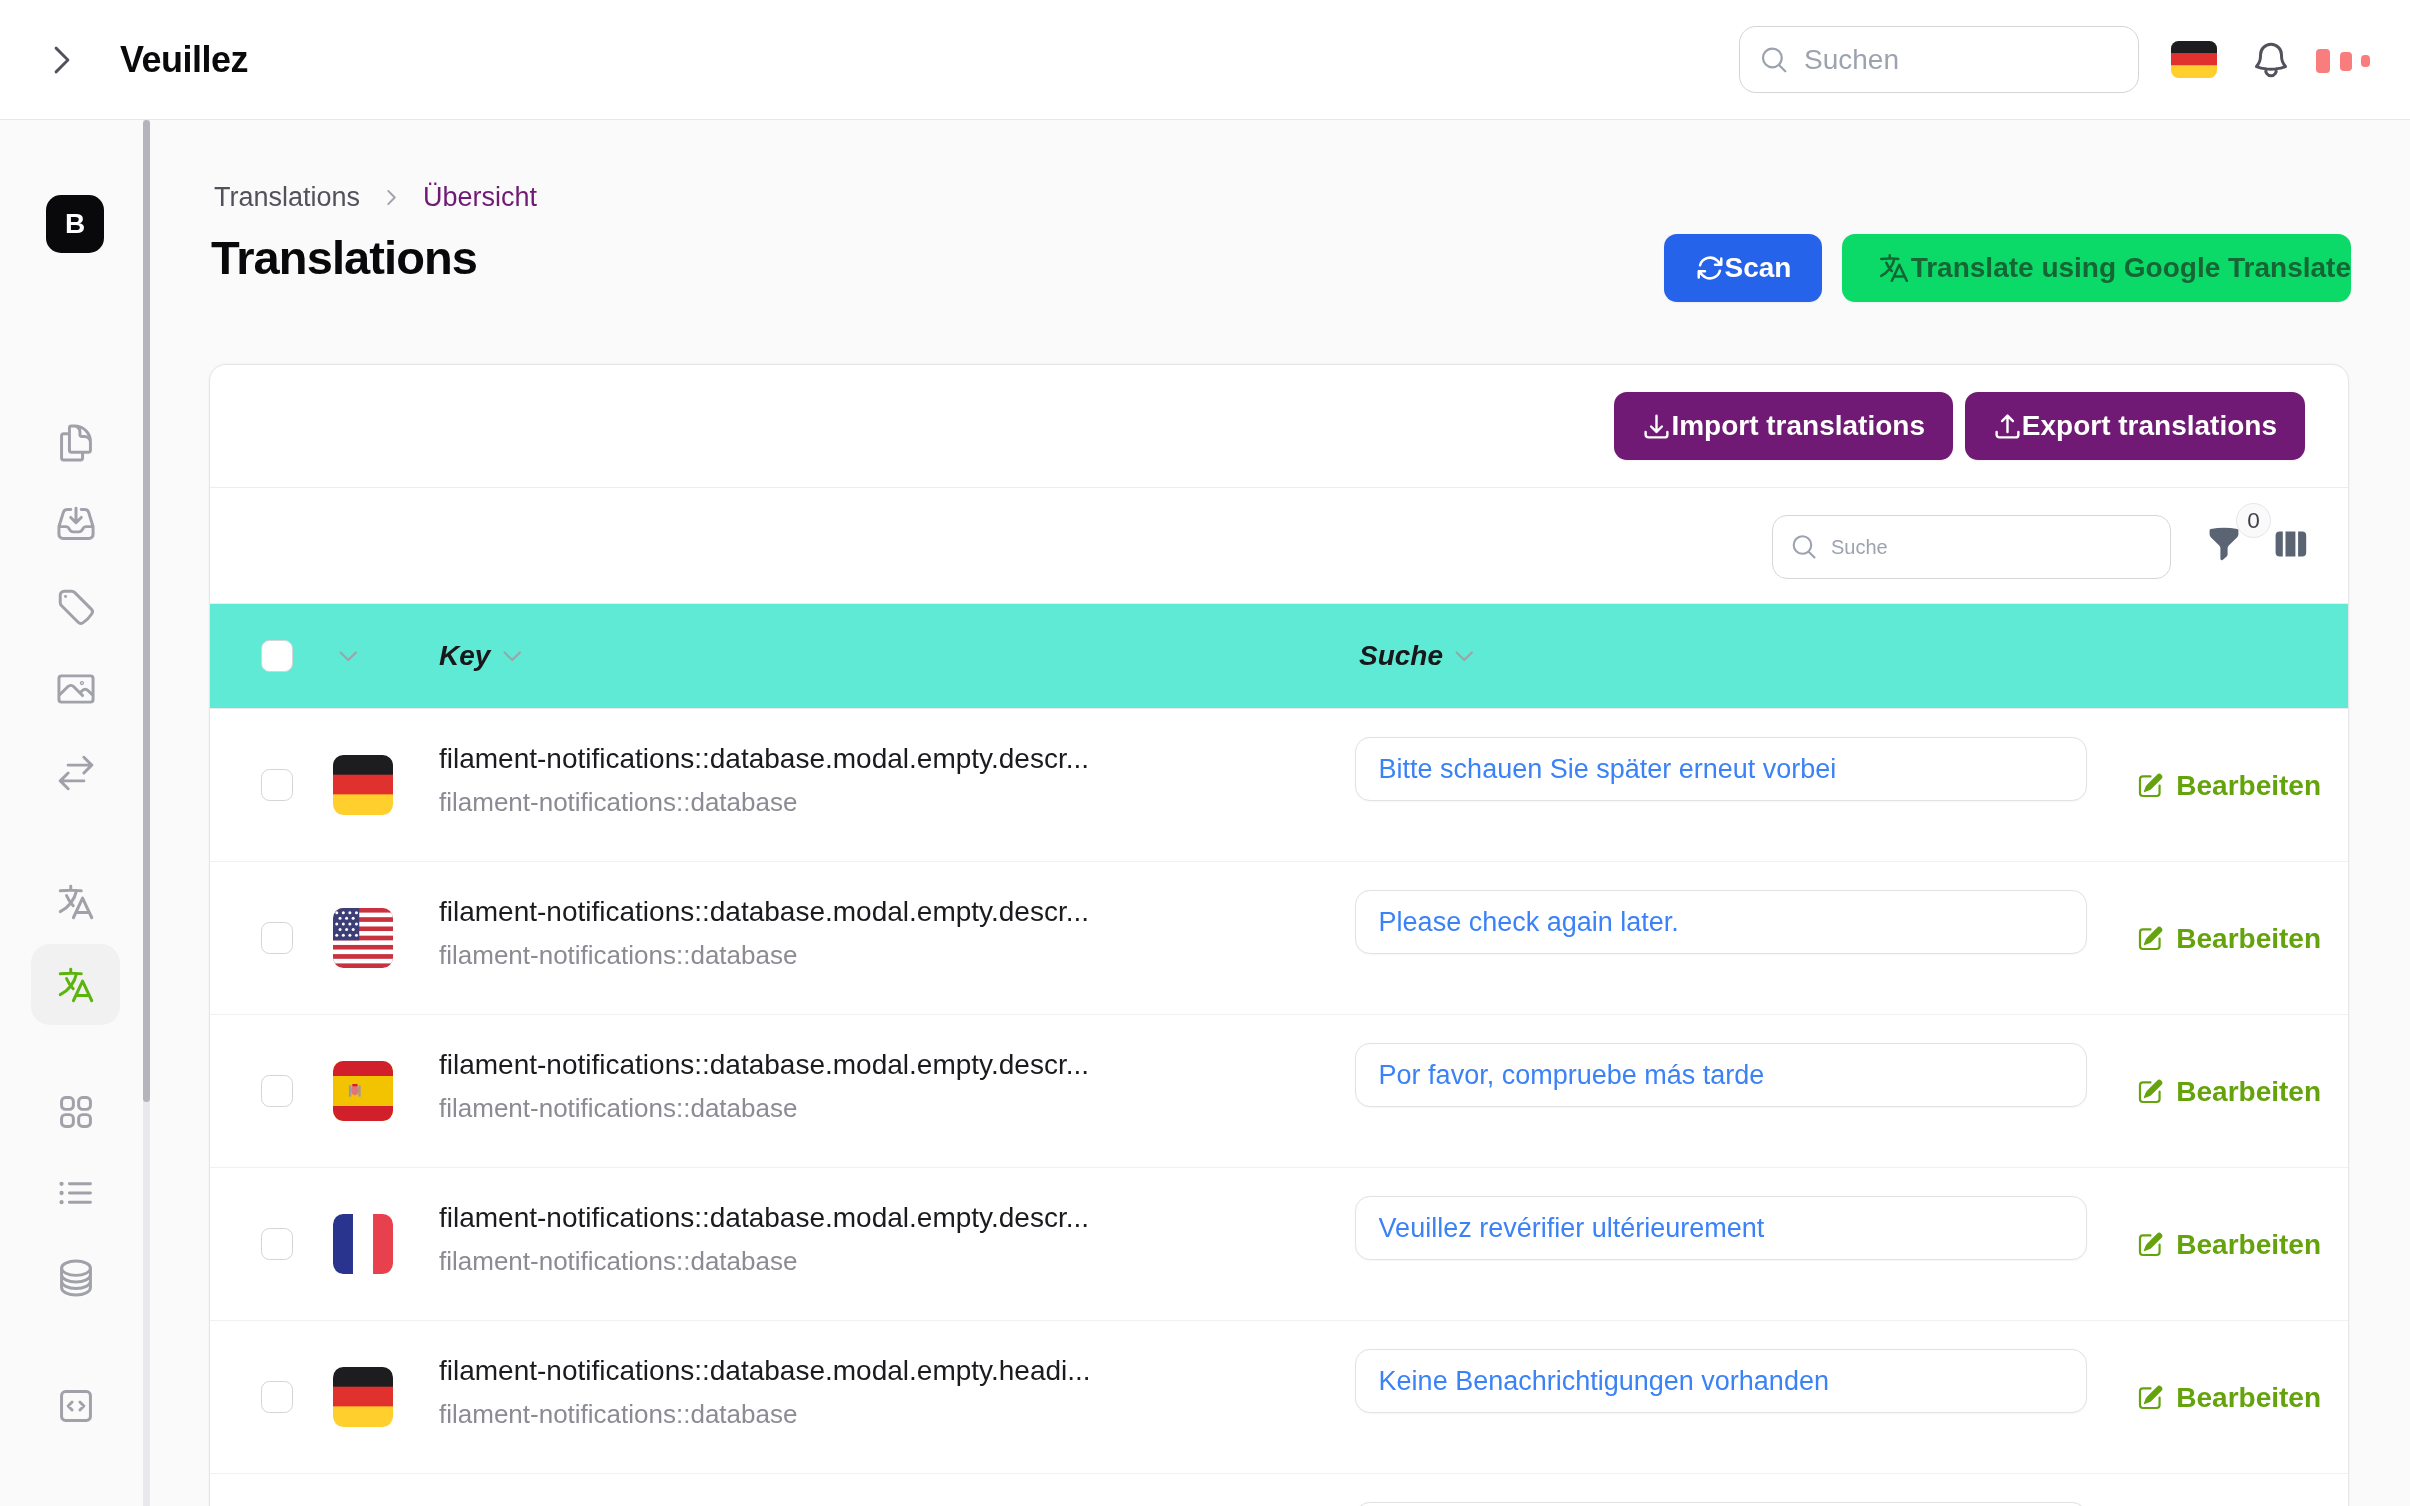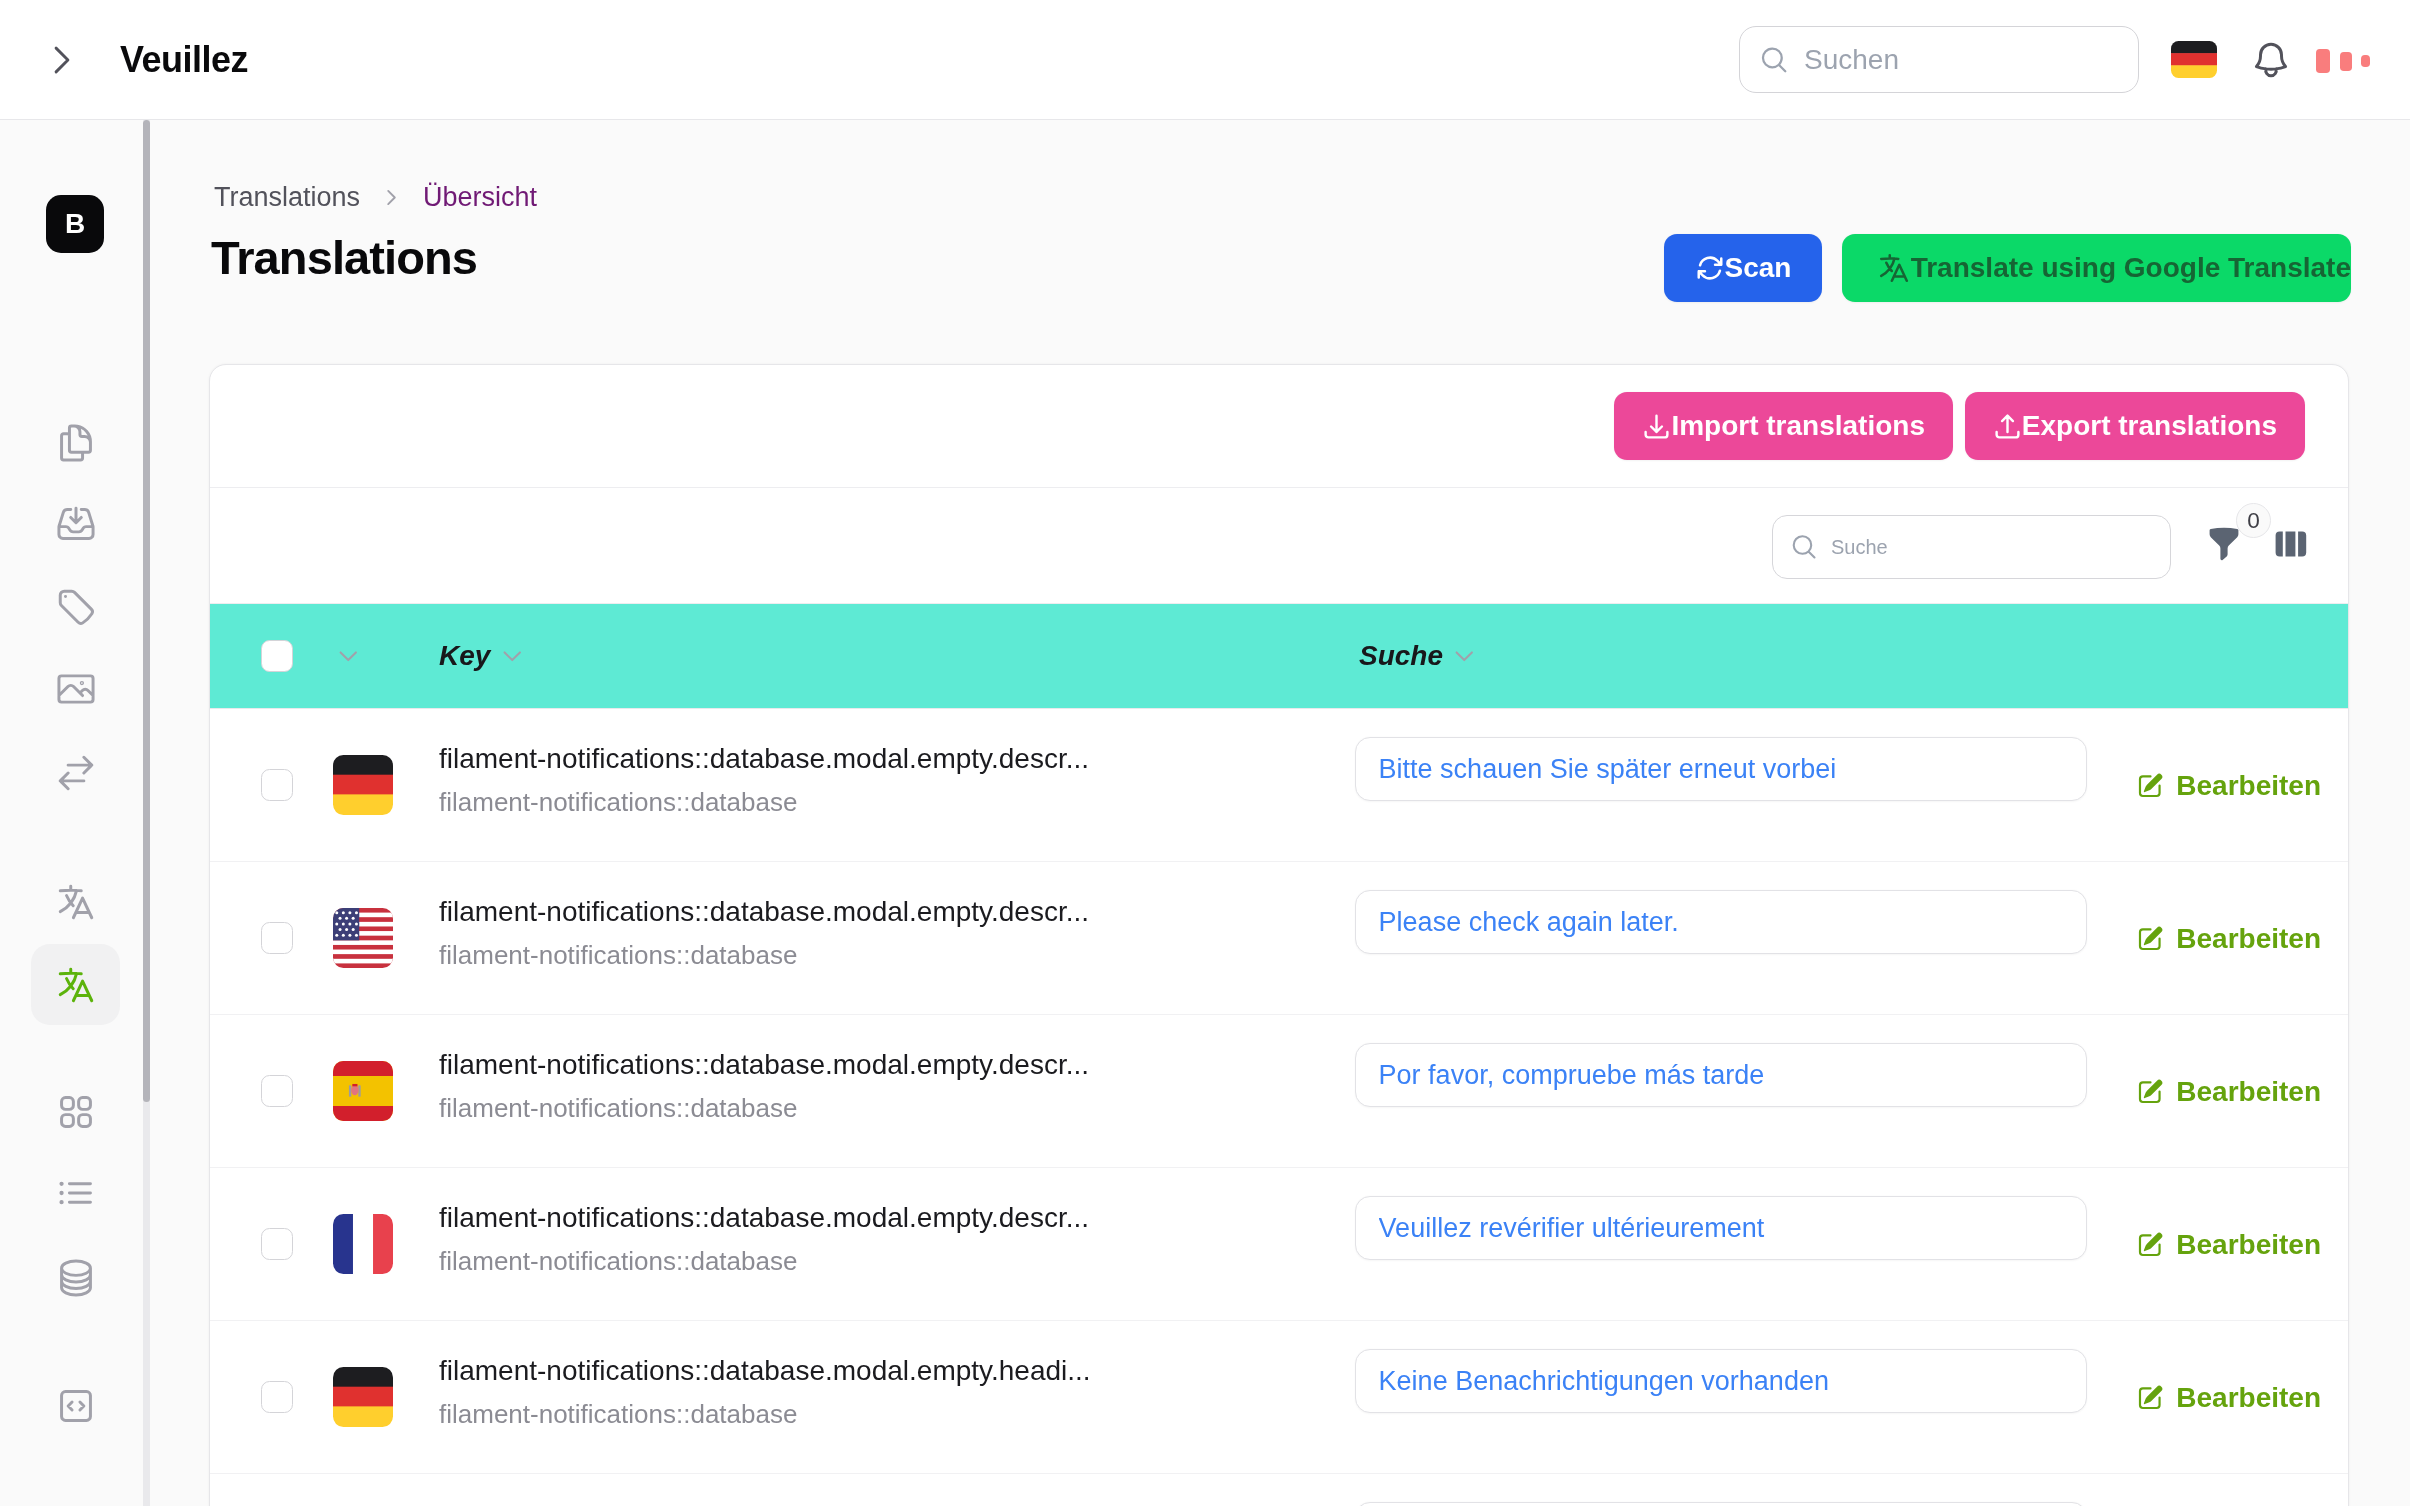--- a/index.html
+++ b/index.html
@@ -47,21 +47,21 @@
          font-size:28px; font-weight:600; cursor:pointer; box-shadow:0 0.9px 1.9px rgba(0,0,0,.05); }
   #scan-btn { position:absolute; left:1664px; top:234px; width:158px; height:68px; background:#2563eb; color:#fff; }
   #scan-btn svg { width:30px; height:30px; }
   #translate-btn { position:absolute; left:1842px; top:234px; width:509px; height:68px; background:#0bd968; color:#166534;justify-content:flex-end; }
   #translate-btn svg { width:34px; height:34px; }
 
   
   #card { position:absolute; left:209px; top:364px; width:2140px; height:1186px; background:#fff;
           border:0.9px solid #e6e6e9; border-radius:17px; box-shadow:0 0.9px 2.8px rgba(0,0,0,.05); overflow:hidden; }
   #card-actions { position:relative; height:123px; border-bottom:0.9px solid #ededf0; }
-  .dark-btn { position:absolute; top:27px; height:68px; background:#ec4899; color:#fff; padding:0 28px; }
+  .dark-btn { position:absolute; top:27px; height:68px; background:#701a75; color:#fff; padding:0 28px; }
   #import-btn { right:395px; }
   #export-btn { right:43px; }
   .dark-btn svg { width:29px; height:29px; }
   #card-toolbar { position:relative; height:116px; border-bottom:0.9px solid #ededf0; }
   #table-search { position:absolute; left:1562px; top:27px; width:399px; height:64px; border:0.9px solid #d6d6da;
                   border-radius:15px; background:#fff; display:flex; align-items:center; padding:0 17px; gap:13px; }
   #table-search svg { width:28px; height:28px; color:#9ca3af; flex:0 0 auto; }
   #table-search input { border:0; outline:0; width:100%; font-size:20px; font-family:inherit; color:#3f3f46; background:transparent; }
   #table-search input::placeholder { color:#9ca3af; }
   #filter-btn { position:absolute; left:1996px; top:38px; width:36px; height:40px; color:#5b6472; cursor:pointer; }

